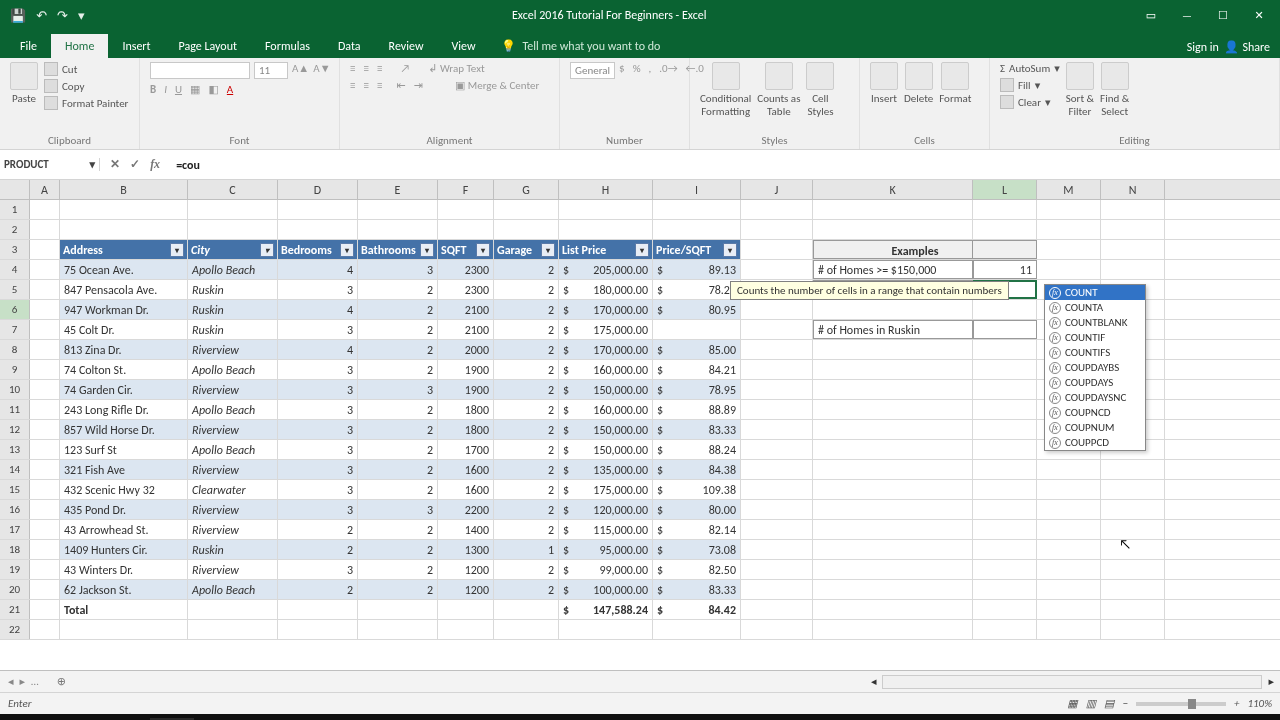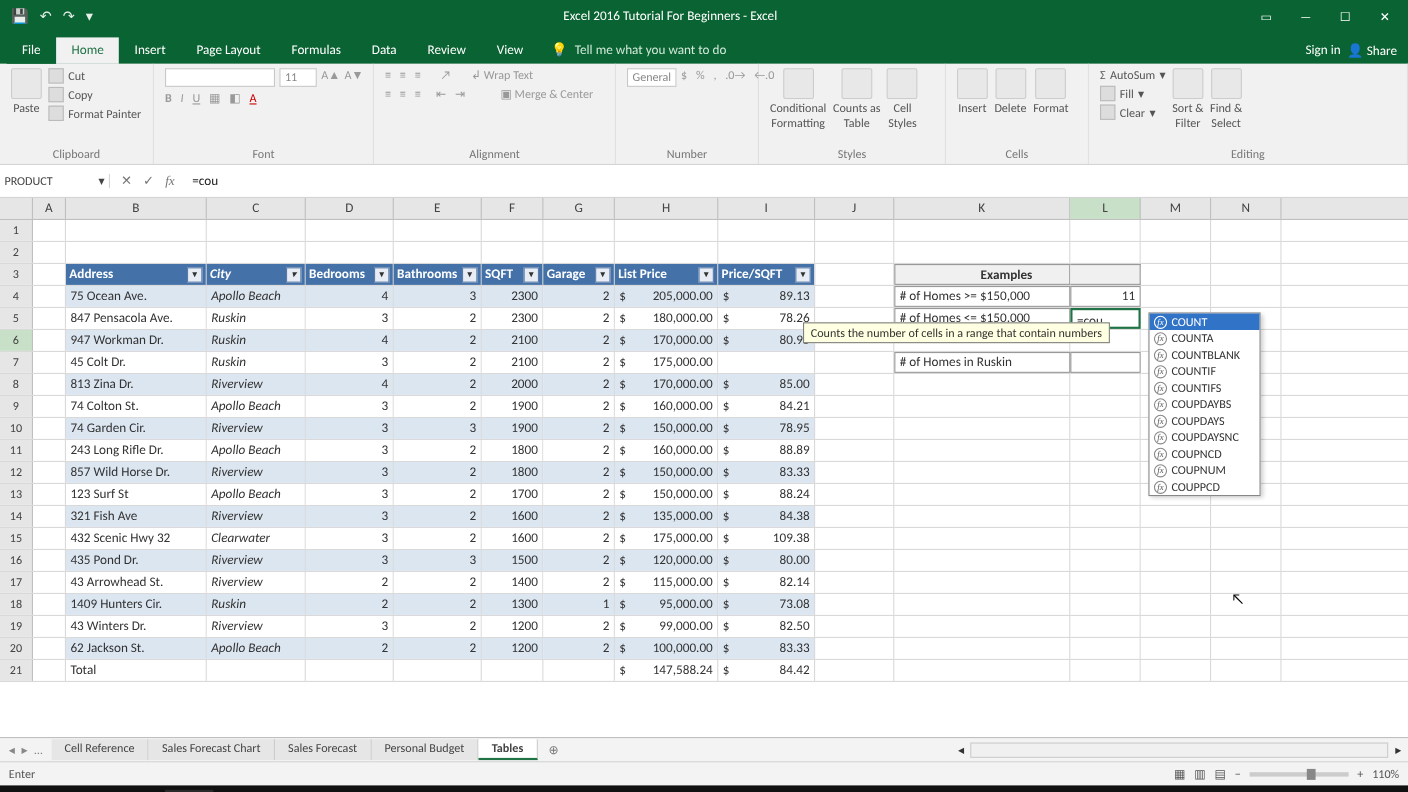--- a/index.html
+++ b/index.html
@@ -27,21 +27,21 @@
 .group .label { text-align: center; color: #777; font-size: 11px; padding-top: 2px; }
 .group .body { display: flex; gap: 6px; align-items: flex-start; }
 .btn-col { display: flex; flex-direction: column; gap: 2px; align-items: center; font-size: 11px; color: #555; }
 .btn-col .ico { width: 28px; height: 28px; background: #e8e8e8; border: 1px solid #ccc; border-radius: 2px; }
 .small-btns { display: flex; flex-direction: column; gap: 3px; font-size: 11px; color: #555; }
 .small-btns div { display: flex; align-items: center; gap: 4px; }
 .mini-ico { width: 14px; height: 14px; background: #ddd; border: 1px solid #bbb; display: inline-block; }
 .combo { border: 1px solid #c8c8c8; background: #fff; padding: 1px 4px; font-size: 11px; color: #888; }
 
 
-.fbar-row { height: 30px; border-bottom: 1px solid #d4d4d4; display: flex; align-items: center; background: #fff; }
+.fbar-row { height: 30px; border-bottom: 1px solid #d4d4d4; display: flex; align-items: center; background: #fff; font-weight: bold; }
 .namebox { width: 100px; border-right: 1px solid #d4d4d4; padding: 0 4px; display: flex; align-items: center; justify-content: space-between; font-size: 11px; color: #444; }
 .fbar-btns { display: flex; gap: 10px; padding: 0 10px; color: #777; font-size: 12px; }
 .fx { font-style: italic; font-family: serif; }
 .formula-input { flex: 1; padding: 0 6px; font-size: 12px; color: #222; }
 
 
 .grid-wrap { position: relative; height: 490px; overflow: hidden; background: #fff; }
 .col-headers { display: flex; background: #e6e6e6; border-bottom: 1px solid #bfbfbf; height: 20px; font-size: 12px; color: #444; }
 .col-headers .corner { width: 30px; border-right: 1px solid #bfbfbf; background: #e6e6e6; }
 .col-headers .ch { border-right: 1px solid #bfbfbf; text-align: center; line-height: 20px; }
@@ -71,46 +71,46 @@
 
 .thdr { background: #4472a8; color: #fff; font-weight: 600; display: flex; align-items: center; justify-content: space-between; padding: 0 3px; }
 .thdr .arrow { width: 14px; height: 14px; background: #e8edf5; border: 1px solid #5a7aa8; display: inline-flex; align-items: center; justify-content: center; font-size: 8px; color: #333; }
 
 
 .tr-even { background: #dce6f1; }
 .tr-odd { background: #fff; }
 .tnum { text-align: right; }
 .tmoney { text-align: right; }
 .tmoney .sym { float: left; }
-.bold { font-weight: 400; }
+.bold { font-weight: 700; }
 
 
 .ex-hdr { text-align: center; font-weight: 600; border: 1px solid #999; background: #f0f0f0; }
 .ex-cell { border: 1px solid #999; padding: 0 4px; line-height: 19px; }
 .ex-active { border: 2px solid #217346; background: #fff; position: relative; }
 .ex-val { text-align: right; }
 
 
 .ac-wrap { position: absolute; left: 1044px; top: 104px; width: 102px; background: #fff; border: 1px solid #888; font-size: 11px; z-index: 50; box-shadow: 2px 2px 4px rgba(0,0,0,.2); }
 .ac-item { padding: 1px 4px; display: flex; align-items: center; gap: 4px; }
 .ac-item.sel { background: #3173c6; color: #fff; }
 .ac-ico { width: 12px; height: 12px; border-radius: 50%; border: 1px solid #888; display: inline-flex; align-items: center; justify-content: center; font-size: 8px; font-style: italic; font-family: serif; color: #555; }
 .ac-item.sel .ac-ico { border-color: #fff; color: #fff; }
 
 
-.tooltip { position: absolute; left: 730px; top: 113px; background: #ffffe1; border: 1px solid #808080; padding: 2px 6px; font-size: 11px; color: #333; z-index: 40; }
+.tooltip { position: absolute; left: 730px; top: 101px; background: #ffffe1; border: 1px solid #808080; padding: 2px 6px; font-size: 11px; color: #333; z-index: 40; }
 
 
 .sheet-bar { height: 22px; border-top: 1px solid #bfbfbf; display: flex; align-items: center; background: #f3f3f3; font-size: 11px; }
 .sheet-nav { display: flex; gap: 6px; padding: 0 8px; color: #888; }
 .sheet-tab { padding: 2px 12px; border-right: 1px solid #ccc; background: #e6e6e6; color: #444; }
 .sheet-tab.active { background: #fff; border-bottom: 2px solid #217346; font-weight: 600; }
 
 
-.status { height: 22px; background: #f3f3f3; border-top: 1px solid #d4d4d4; display: flex; align-items: center; padding: 0 8px; font-size: 11px; color: #555; justify-content: space-between; }
+.status { height: 22px; background: #f3f3f3; border-top: 1px solid #d4d4d4; display: flex; align-items: center; padding: 0 8px; font-size: 11px; color: #555; justify-content: space-between; font-style: italic; }
 .status .views { display: flex; gap: 8px; align-items: center; }
 .zoom-slider { width: 90px; height: 4px; background: #ccc; position: relative; }
 .zoom-slider .thumb { position: absolute; left: 52px; top: -3px; width: 8px; height: 10px; background: #888; }
 
 
 .taskbar { height: 40px; background: #101010; display: flex; align-items: center; padding: 0 6px; gap: 4px; color: #fff; font-size: 11px; }
 .taskbar .tbtn { width: 44px; height: 32px; display: flex; align-items: center; justify-content: center; border-bottom: 2px solid transparent; }
 .taskbar .tbtn.active { background: #2a2a2a; border-bottom-color: #49a0e3; }
 .taskbar .spacer { flex: 1; }
 .taskbar .clock { text-align: right; padding-right: 6px; line-height: 1.2; }
@@ -601,21 +601,21 @@
         <div class="cell cM"></div>
         <div class="cell cN"></div>
       </div>
       <div class="row">
         <div class="rh ">16</div>
         <div class="cell cA"></div>
         <div class="cell cB tr-even ">435 Pond Dr.</div>
         <div class="cell cC tr-even ">Riverview</div>
         <div class="cell cD tr-even tnum">3</div>
         <div class="cell cE tr-even tnum">3</div>
-        <div class="cell cF tr-even tnum">1500</div>
+        <div class="cell cF tr-even tnum">2200</div>
         <div class="cell cG tr-even tnum">2</div>
         <div class="cell cH tr-even tmoney"><span class="sym">$</span>120,000.00</div>
         <div class="cell cI tr-even tmoney"><span class="sym">$</span>80.00</div>
         <div class="cell cJ"></div>
         <div class="cell cK"></div>
         <div class="cell cL"></div>
         <div class="cell cM"></div>
         <div class="cell cN"></div>
       </div>
       <div class="row">
@@ -690,20 +690,37 @@
         <div class="rh ">21</div>
         <div class="cell cA"></div>
         <div class="cell cB bold">Total</div>
         <div class="cell cC"></div>
         <div class="cell cD"></div>
         <div class="cell cE"></div>
         <div class="cell cF"></div>
         <div class="cell cG"></div>
         <div class="cell cH tmoney bold"><span class="sym">$</span>147,588.24</div>
         <div class="cell cI tmoney bold"><span class="sym">$</span>84.42</div>
+        <div class="cell cJ"></div>
+        <div class="cell cK"></div>
+        <div class="cell cL"></div>
+        <div class="cell cM"></div>
+        <div class="cell cN"></div>
+      </div>
+      <div class="row">
+        <div class="rh ">22</div>
+        <div class="cell cA"></div>
+        <div class="cell cB"></div>
+        <div class="cell cC"></div>
+        <div class="cell cD"></div>
+        <div class="cell cE"></div>
+        <div class="cell cF"></div>
+        <div class="cell cG"></div>
+        <div class="cell cH"></div>
+        <div class="cell cI"></div>
         <div class="cell cJ"></div>
         <div class="cell cK"></div>
         <div class="cell cL"></div>
         <div class="cell cM"></div>
         <div class="cell cN"></div>
       </div>
     </div>
 
   <div class="tooltip">Counts the number of cells in a range that contain numbers</div>
 
@@ -723,27 +740,20 @@
 
   <div class="cursor">↖</div>
 </div>
 
 <div class="sheet-bar">
   <div class="sheet-nav">
     <span>◂</span>
     <span>▸</span>
     <span>…</span>
   </div>
-  <div id="sheets" style="display:flex">
-      <div class="sheet-tab ">Cell Reference</div>
-      <div class="sheet-tab ">Sales Forecast Chart</div>
-      <div class="sheet-tab ">Sales Forecast</div>
-      <div class="sheet-tab ">Personal Budget</div>
-      <div class="sheet-tab active">Tables</div>
-    </div>
   <span style="padding:0 10px;color:#777">⊕</span>
   <div style="flex:1"></div>
   <span style="padding:0 6px">◂</span>
   <div style="width:380px;height:14px;border:1px solid #ccc;background:#f0f0f0"></div>
   <span style="padding:0 6px">▸</span>
 </div>
 
 <div class="status">
   <span>Enter</span>
   <div class="views">

